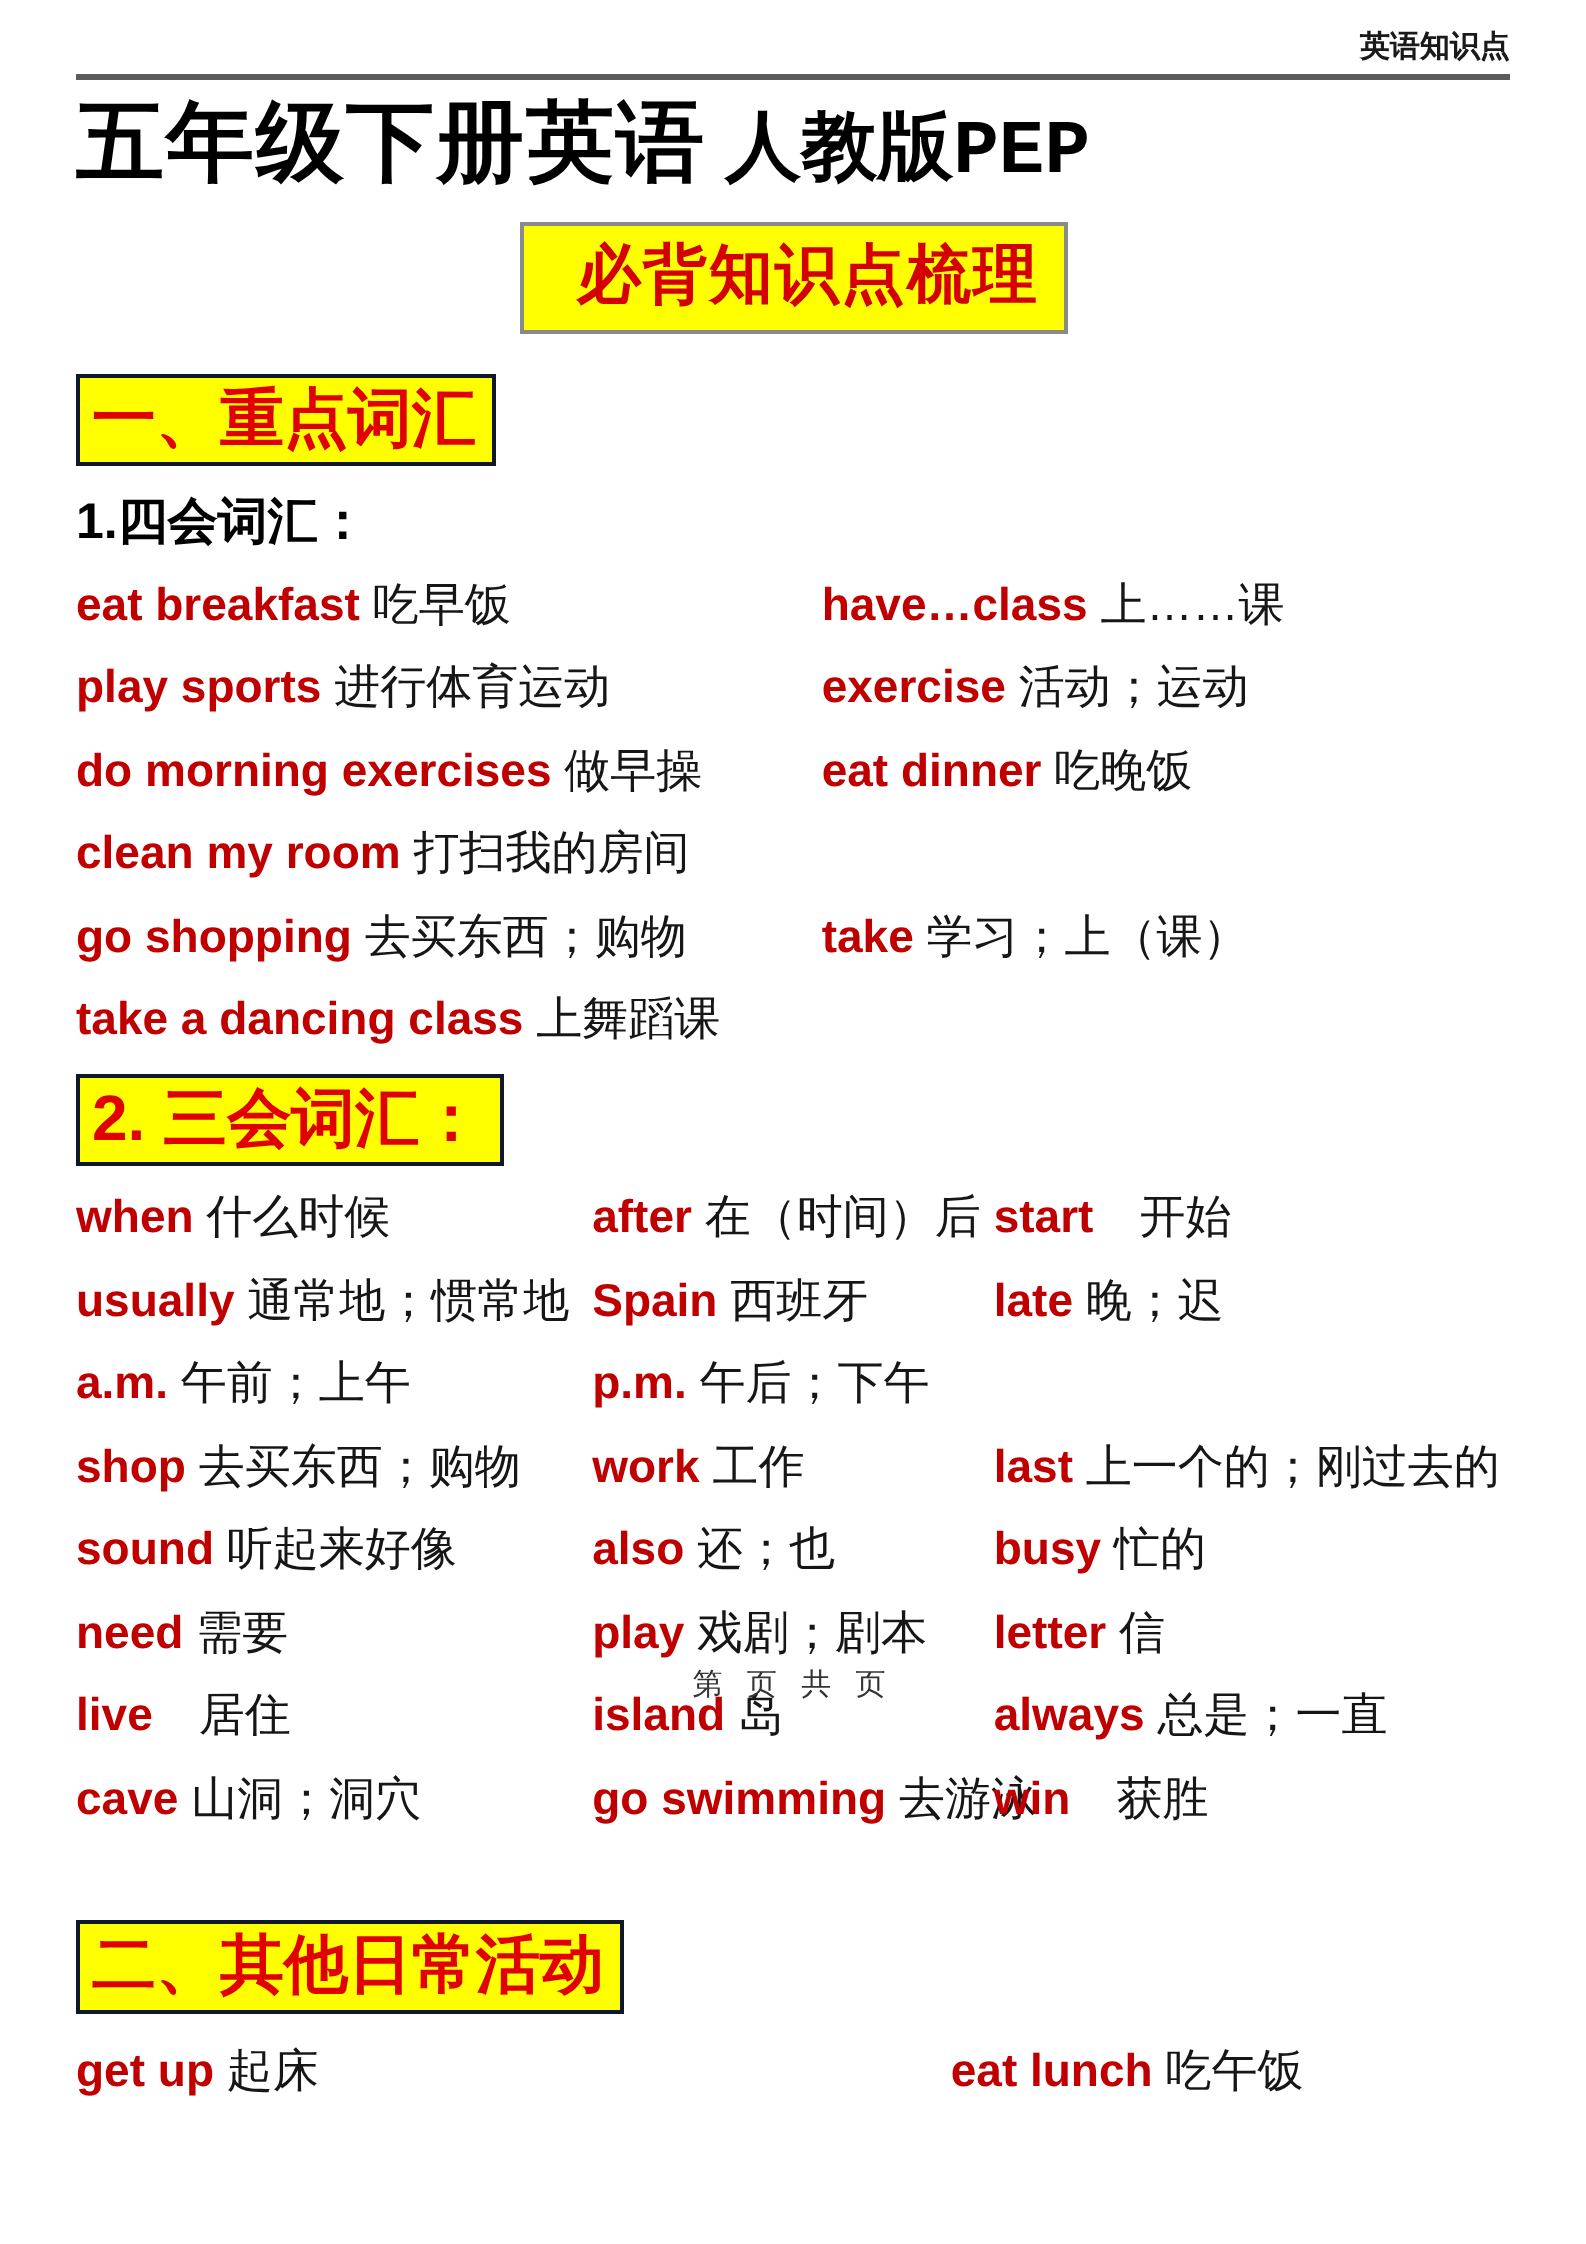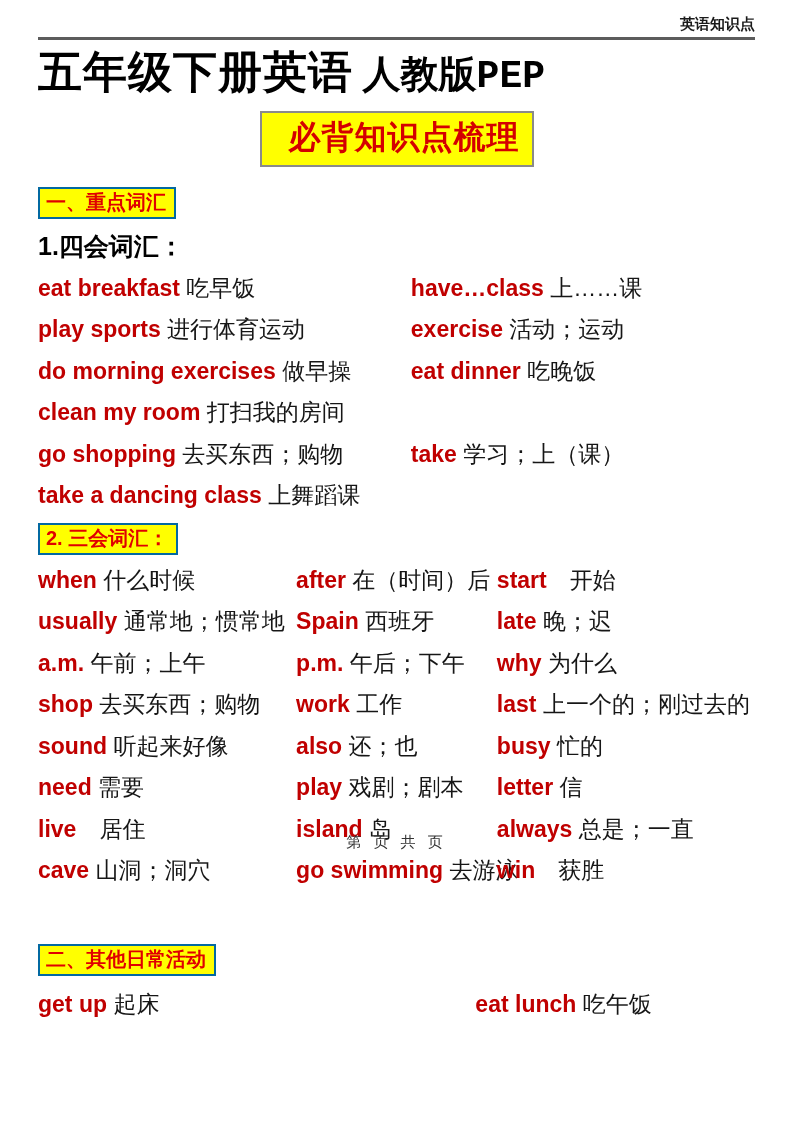--- a/index.html
+++ b/index.html
@@ -59,30 +59,30 @@
   }
   .unit-title {
     margin-top: 16px;
     font-size: 30px;
     font-weight: 800;
     color: #000;
   }
   .chip {
     display: inline-block;
     background: #ffff00;
-    border: 2px solid #0369a1;
+    border: 2px solid #0f172a;
     color: #e00000;
-    font-size: 20px;
+    font-size: 32px;
     font-weight: 800;
     padding: 1px 8px 3px 6px;
     line-height: 1.2;
   }
   .chip-1 { margin-top: 20px; }
   .chip-2 { margin-top: 6px; }
-  .chip-3 { margin-top: 52px; }
+  .chip-3 { margin-top: 40px; }
   .sub-heading {
     margin-top: 11px;
     font-size: 25px;
     font-weight: 700;
     color: #000;
   }
   .vocab-block { margin-top: 5px; }
   .vrow {
     display: grid;
     line-height: 41.5px;
@@ -171,21 +171,20 @@
       <span class="entry"><span class="en">start</span>　<span class="zh">开始</span></span>
     </div>
     <div class="vrow cols3">
       <span class="entry"><span class="en">usually</span> <span class="zh">通常地；惯常地</span></span>
       <span class="entry"><span class="en">Spain</span> <span class="zh">西班牙</span></span>
       <span class="entry"><span class="en">late</span> <span class="zh">晚；迟</span></span>
     </div>
     <div class="vrow cols3">
       <span class="entry"><span class="en">a.m.</span> <span class="zh">午前；上午</span></span>
       <span class="entry"><span class="en">p.m.</span> <span class="zh">午后；下午</span></span>
-      <span class="entry"><span class="en">why</span> <span class="zh">为什么</span></span>
     </div>
     <div class="vrow cols3">
       <span class="entry"><span class="en">shop</span> <span class="zh">去买东西；购物</span></span>
       <span class="entry"><span class="en">work</span> <span class="zh">工作</span></span>
       <span class="entry"><span class="en">last</span> <span class="zh">上一个的；刚过去的</span></span>
     </div>
     <div class="vrow cols3">
       <span class="entry"><span class="en">sound</span> <span class="zh">听起来好像</span></span>
       <span class="entry"><span class="en">also</span> <span class="zh">还；也</span></span>
       <span class="entry"><span class="en">busy</span> <span class="zh">忙的</span></span>

